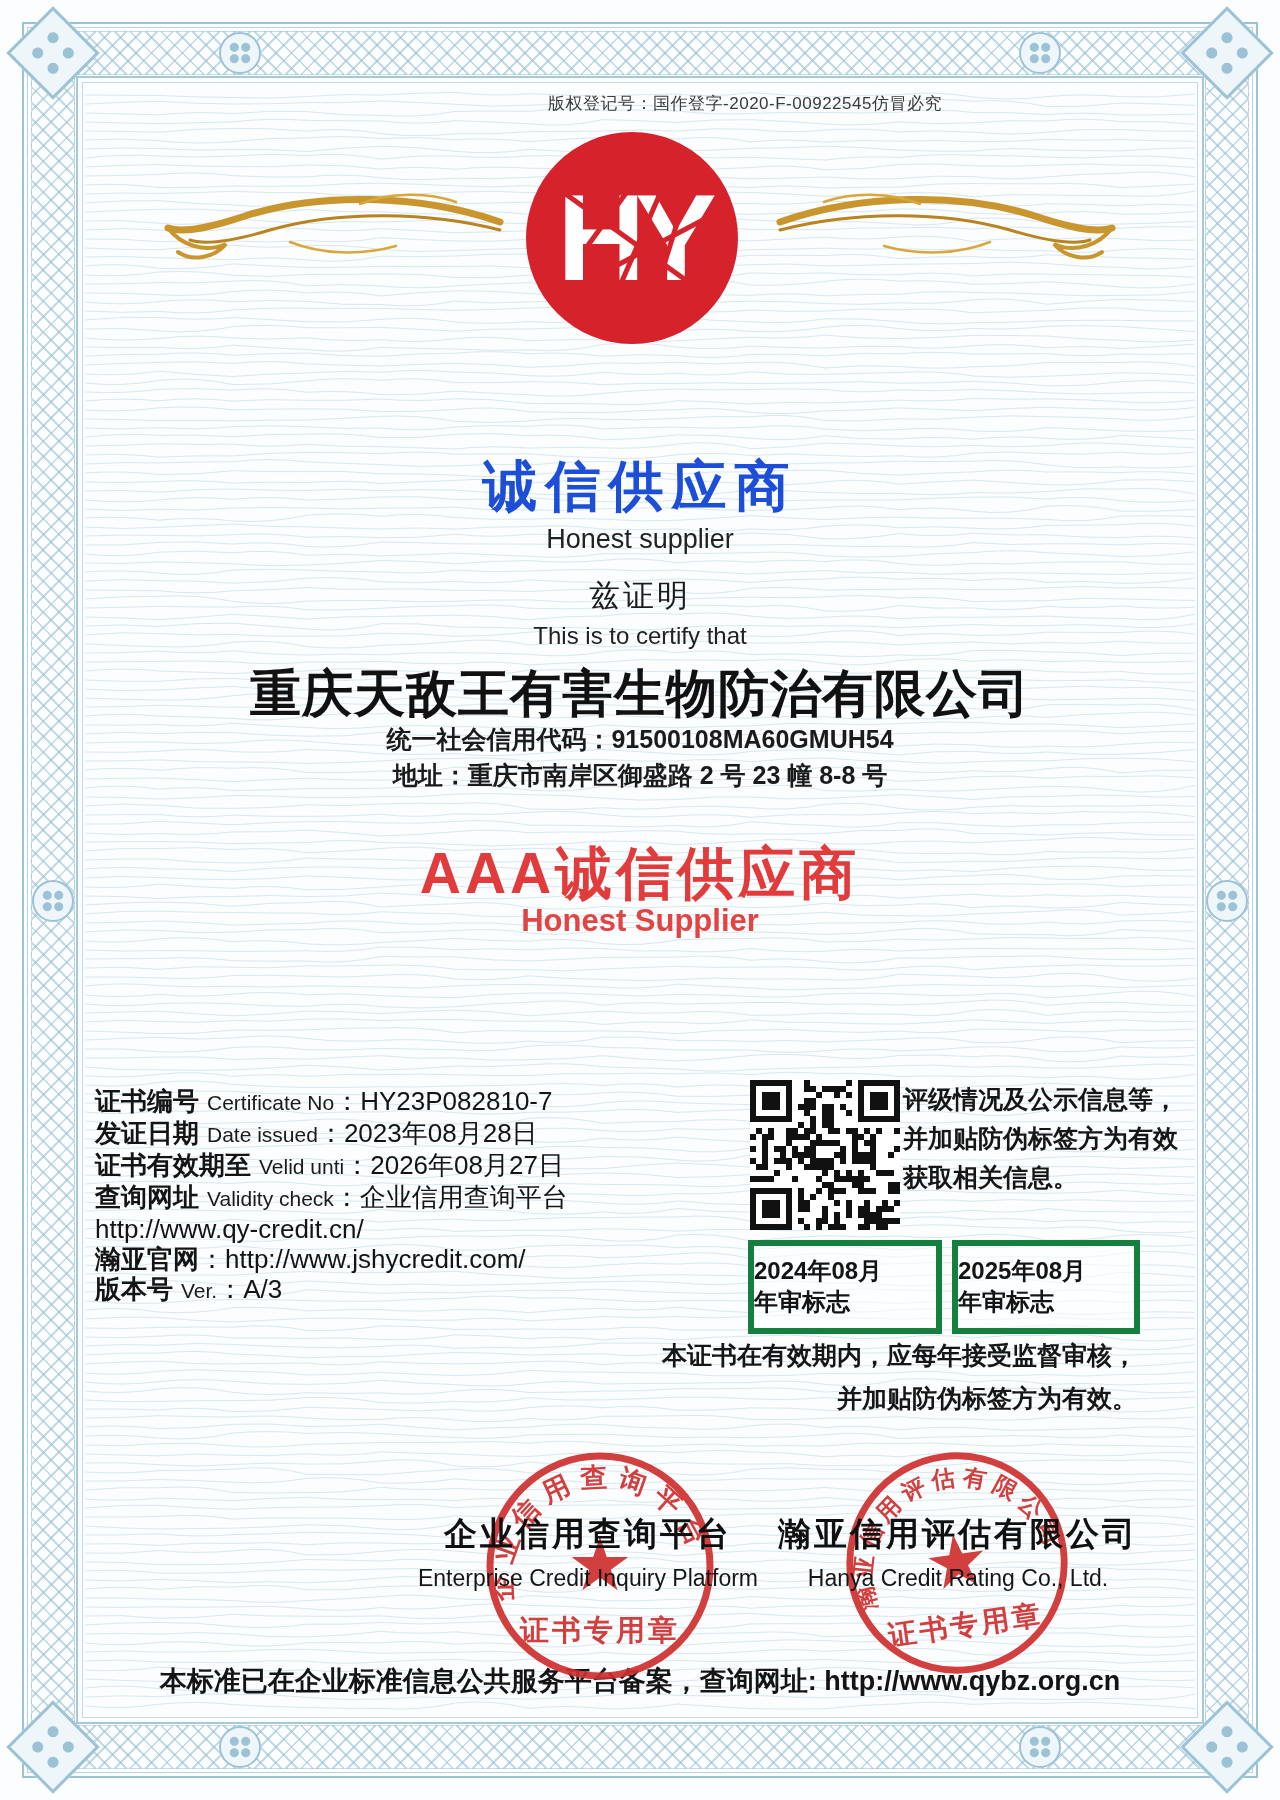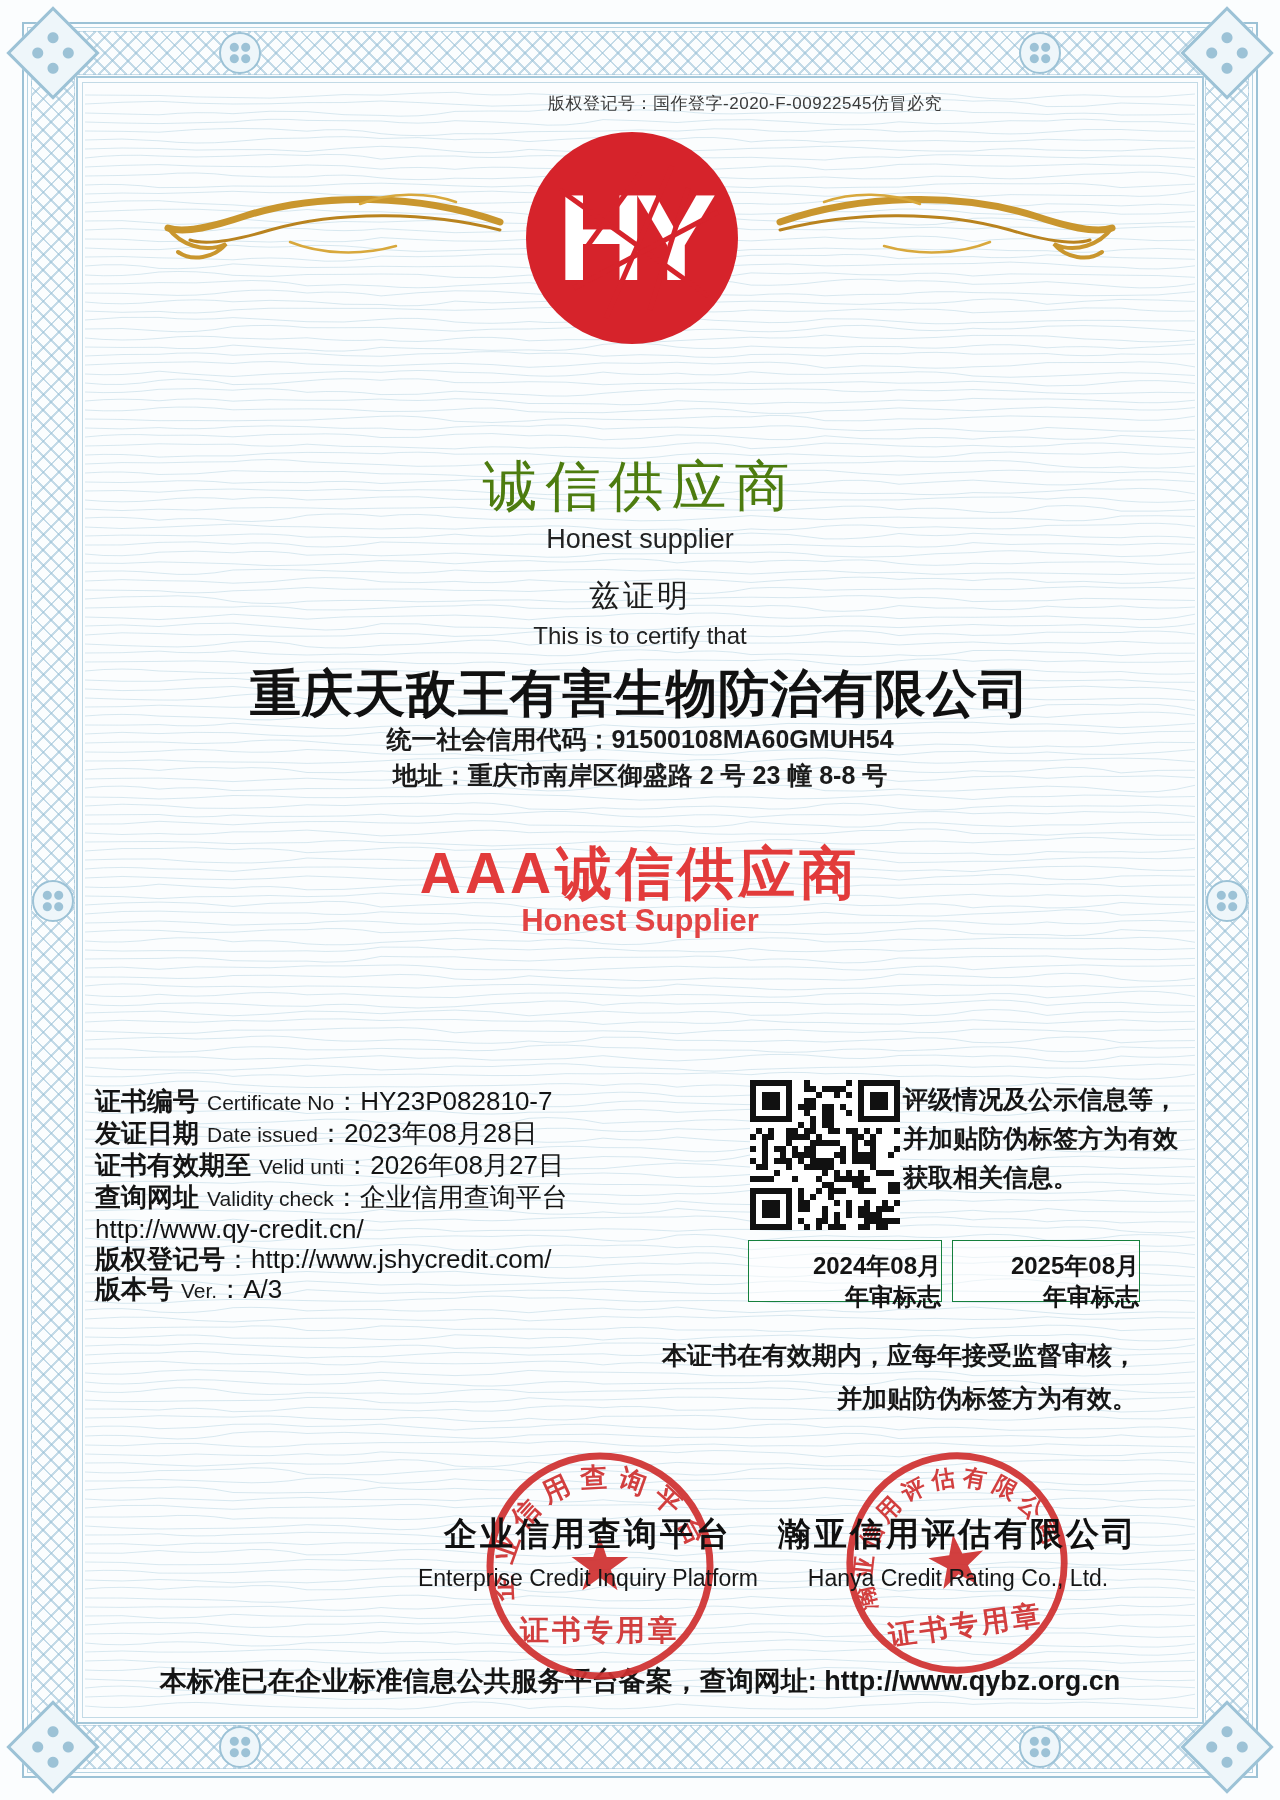--- a/index.html
+++ b/index.html
@@ -32,39 +32,39 @@
   .medallion{position:absolute;width:42px;height:42px;border-radius:50%;background:#eef6fa;border:2px solid #9cc2d6;z-index:3;
       background-image:radial-gradient(circle at 35% 35%, #9cc2d6 4px, transparent 5px),
                        radial-gradient(circle at 65% 35%, #9cc2d6 4px, transparent 5px),
                        radial-gradient(circle at 35% 65%, #9cc2d6 4px, transparent 5px),
                        radial-gradient(circle at 65% 65%, #9cc2d6 4px, transparent 5px);}
 
   
   .abs{position:absolute;z-index:5;}
   .center{left:0;right:0;text-align:center;}
   .copyright{top:92px;left:250px;right:40px;text-align:center;font-size:17px;color:#3a3a3a;letter-spacing:.5px;}
-  .title-cn{top:450px;font-size:55px;font-weight:400;color:#4d7c0f;letter-spacing:8px;}
+  .title-cn{top:450px;font-size:55px;font-weight:700;color:#1d4ed8;letter-spacing:8px;}
   .title-en{top:524px;font-size:27px;color:#222;}
   .certify-cn{top:575px;font-size:31px;color:#1c1c1c;letter-spacing:3px;}
   .certify-en{top:622px;font-size:24px;color:#222;}
   .company{top:660px;font-size:51px;font-weight:800;color:#111;letter-spacing:1px;}
   .credit-code{top:723px;font-size:25px;font-weight:600;color:#1b1b1b;}
   .address{top:759px;font-size:25px;font-weight:600;color:#1b1b1b;}
   .award-cn{top:836px;font-size:57px;font-weight:700;letter-spacing:4px;}
   .award-en{top:903px;font-size:31px;font-weight:600;}
 
   .details{left:95px;top:1086px;width:560px;}
   .detail-line{font-size:26px;color:#141414;line-height:30px;white-space:nowrap;}
   .d-cn{font-weight:600;}
   .d-en{font-size:21px;margin-left:8px;color:#1a1a1a;}
   .d-val{font-weight:500;}
 
   .qr-note{left:903px;top:1080px;width:300px;font-size:25px;font-weight:600;color:#161616;line-height:39px;}
-  .review-box{position:absolute;top:1240px;height:62px;border:1px solid #15803d;background:rgba(255,255,255,.55);
-      text-align:right;font-size:24px;font-weight:600;color:#141414;padding-top:9px;line-height:31px;z-index:5;}
+  .review-box{position:absolute;top:1240px;height:94px;border:6px solid #15803d;background:rgba(255,255,255,.55);
+      text-align:left;font-size:24px;font-weight:600;color:#141414;padding-top:9px;line-height:31px;z-index:5;}
   .notice{left:650px;top:1334px;width:487px;text-align:right;font-size:25px;font-weight:600;color:#161616;line-height:43px;}
 
   .org-block{position:absolute;width:420px;text-align:center;z-index:7;}
   .org-cn{font-size:33px;font-weight:700;color:#101010;letter-spacing:3px;}
   .org-en{font-size:23px;color:#161616;margin-top:8px;}
   .stamp{position:absolute;z-index:6;opacity:.92;}
 
   .footer-line{top:1663px;font-size:27px;font-weight:600;color:#141414;}
 </style>
 </head>
@@ -328,21 +328,21 @@
     <div class="detail-line">
       <span class="d-cn">证书有效期至</span><span class="d-en">Velid unti</span><span>：</span><span class="d-val">2026年08月27日</span>
     </div>
     <div class="detail-line">
       <span class="d-cn">查询网址</span><span class="d-en">Validity check</span><span>：</span><span class="d-val">企业信用查询平台</span>
     </div>
     <div class="detail-line">
       <span class="d-val">http://www.qy-credit.cn/</span>
     </div>
     <div class="detail-line">
-      <span class="d-cn">版权登记号</span><span>：</span><span class="d-val">http://www.jshycredit.com/</span>
+      <span class="d-cn">瀚亚官网</span><span>：</span><span class="d-val">http://www.jshycredit.com/</span>
     </div>
     <div class="detail-line">
       <span class="d-cn">版本号</span><span class="d-en">Ver.</span><span>：</span><span class="d-val">A/3</span>
     </div>
   </div>
 
   <svg id="qr" class="abs" style="left:750px;top:1080px;" width="150" height="150" viewBox="0 0 150 150">
       <rect x="0" y="0" width="150" height="150" fill="#ffffff"></rect>
       <rect x="54" y="0" width="6" height="6" fill="#111"></rect>
       <rect x="96" y="0" width="6" height="6" fill="#111"></rect>

